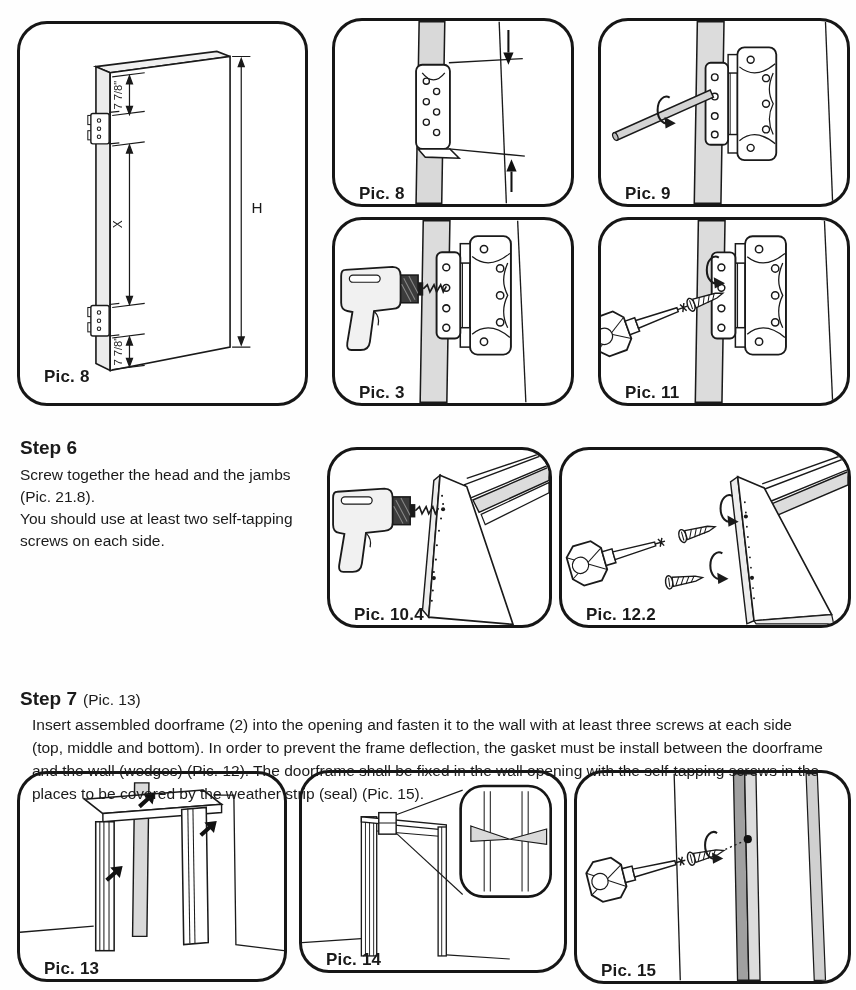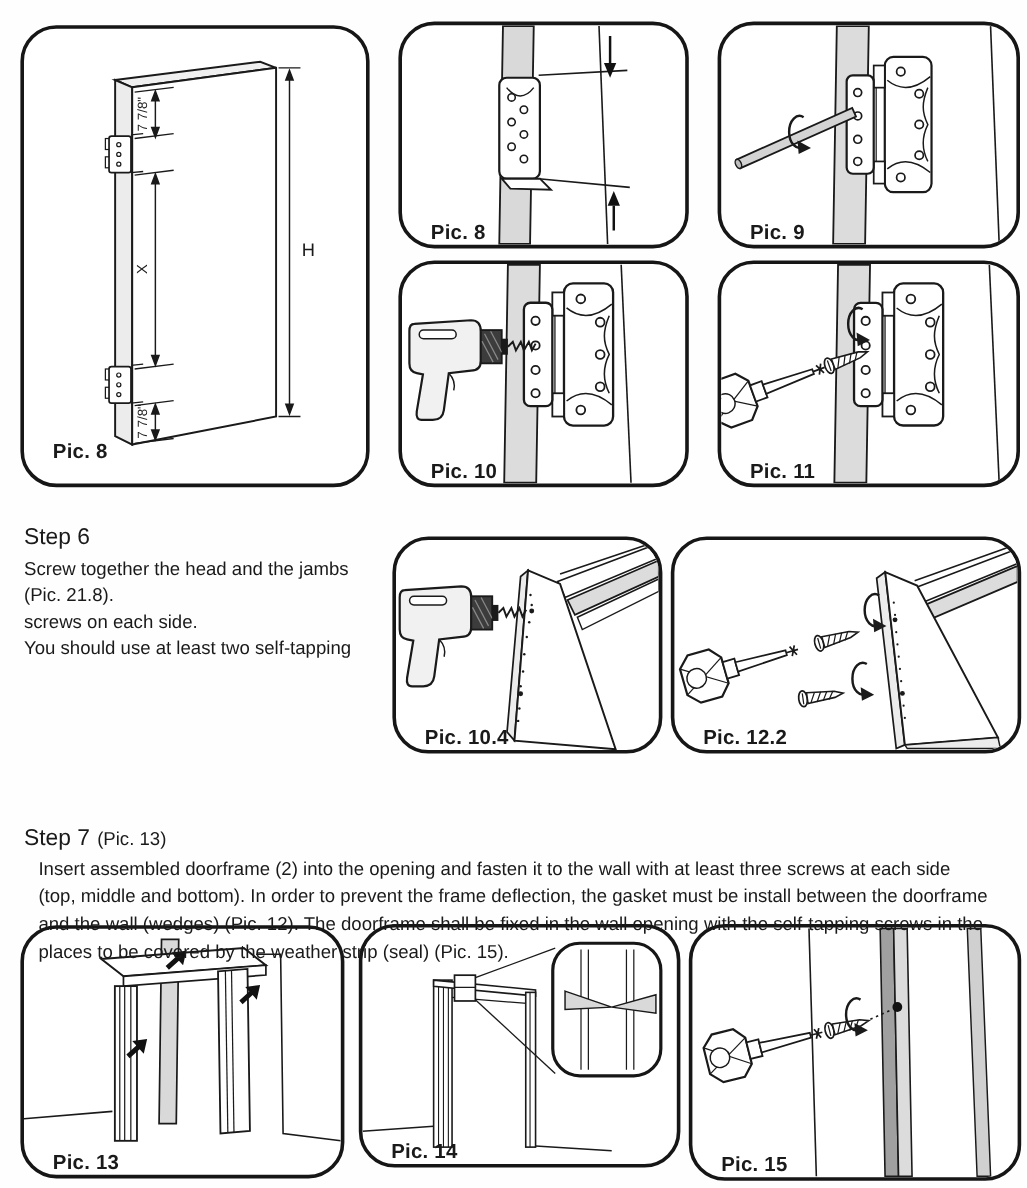--- a/index.html
+++ b/index.html
@@ -2,21 +2,21 @@
 <html><head>
 <meta charset="utf-8">
 <style>
   html,body{margin:0;padding:0;background:#ffffff;}
   #page{position:relative;width:856px;height:990px;background:#fefefe;overflow:hidden;
         font-family:"Liberation Sans",sans-serif;color:#1a1a1a;}
   .panel{position:absolute;background:#fff;border:3px solid #161616;border-radius:30px;overflow:hidden;}
   .panel svg{position:absolute;left:0;top:0;width:100%;height:100%;display:block;}
   .plabel{position:absolute;left:24px;bottom:0;font-weight:bold;font-size:17px;letter-spacing:.2px;z-index:3;}
   .stepblock{position:absolute;}
-  .step-heading{font-weight:normal;font-size:19px;margin-bottom:5px;}
+  .step-heading{font-weight:bold;font-size:19px;margin-bottom:5px;}
   .step-line{font-size:15.5px;line-height:22px;}
   #step7 .step-line{line-height:23px;margin-left:12px;}
   .step-head-row{margin-bottom:3px;margin-top:41px;}
   .step-note{font-size:15.5px;font-weight:normal;margin-left:6px;}
 </style>
 </head>
 <body>
 
 <div id="page">
 
@@ -177,21 +177,21 @@
   <div class="plabel">Pic. 9</div>
 </div>
 
 <div class="panel" style="left:332px;top:217px;width:236px;height:183px">
   <svg viewBox="0 0 230 177">
     <polygon points="86,0 112,0 109,177 83,177" fill="#dcdcdc" stroke="#1a1a1a" stroke-width="1.5"></polygon>
     <line x1="178" y1="0" x2="186" y2="177" stroke="#1a1a1a" stroke-width="1.3"></line>
     <use href="#sym-hinge" transform="translate(99,14) scale(1.05)"></use>
     <use href="#sym-drill" transform="translate(4,38)"></use>
   </svg>
-  <div class="plabel">Pic. 10</div>
+  <div class="plabel">Pic. 3</div>
 </div>
 
 <div class="panel" style="left:598px;top:217px;width:246px;height:183px">
   <svg viewBox="0 0 240 177">
     <polygon points="95,0 121,0 118,177 92,177" fill="#dcdcdc" stroke="#1a1a1a" stroke-width="1.5"></polygon>
     <line x1="218" y1="0" x2="226" y2="177" stroke="#1a1a1a" stroke-width="1.3"></line>
     <use href="#sym-hinge" transform="translate(108,14) scale(1.05)"></use>
     <g transform="translate(12,84) rotate(-20)">
       <use href="#sym-driver" transform="translate(-30,0)"></use>
       <use href="#sym-screw" transform="translate(68,17)"></use>
@@ -335,22 +335,22 @@
     </g>
     <use href="#sym-rot" transform="translate(120,56)"></use>
   </svg>
   <div class="plabel">Pic. 15</div>
 </div>
 
 <div class="stepblock" id="step6" style="left:20px;top:437px;width:320px">
   <div class="step-heading">Step 6</div>
   <div class="step-line">Screw together the head and the jambs</div>
   <div class="step-line">(Pic. 21.8).</div>
+  <div class="step-line">You should use at least two self-tapping</div>
   <div class="step-line">screws on each side.</div>
-  <div class="step-line">You should use at least two self-tapping</div>
 </div>
 
 <div class="stepblock" id="step7" style="left:20px;top:647px;width:830px">
   <div class="step-head-row">
     <span class="step-heading" style="font-size:19px">Step 7</span><span class="step-note">(Pic. 13)</span>
   </div>
   <div class="step-line">Insert assembled doorframe (2) into the opening and fasten it to the wall with at least three screws at each side</div>
   <div class="step-line">(top, middle and bottom). In order to prevent the frame deflection, the gasket must be install between the doorframe</div>
   <div class="step-line">and the wall (wedges) (Pic. 12). The doorframe shall be fixed in the wall opening with the self-tapping screws in the</div>
   <div class="step-line">places to be covered by the weather strip (seal) (Pic. 15).</div>

